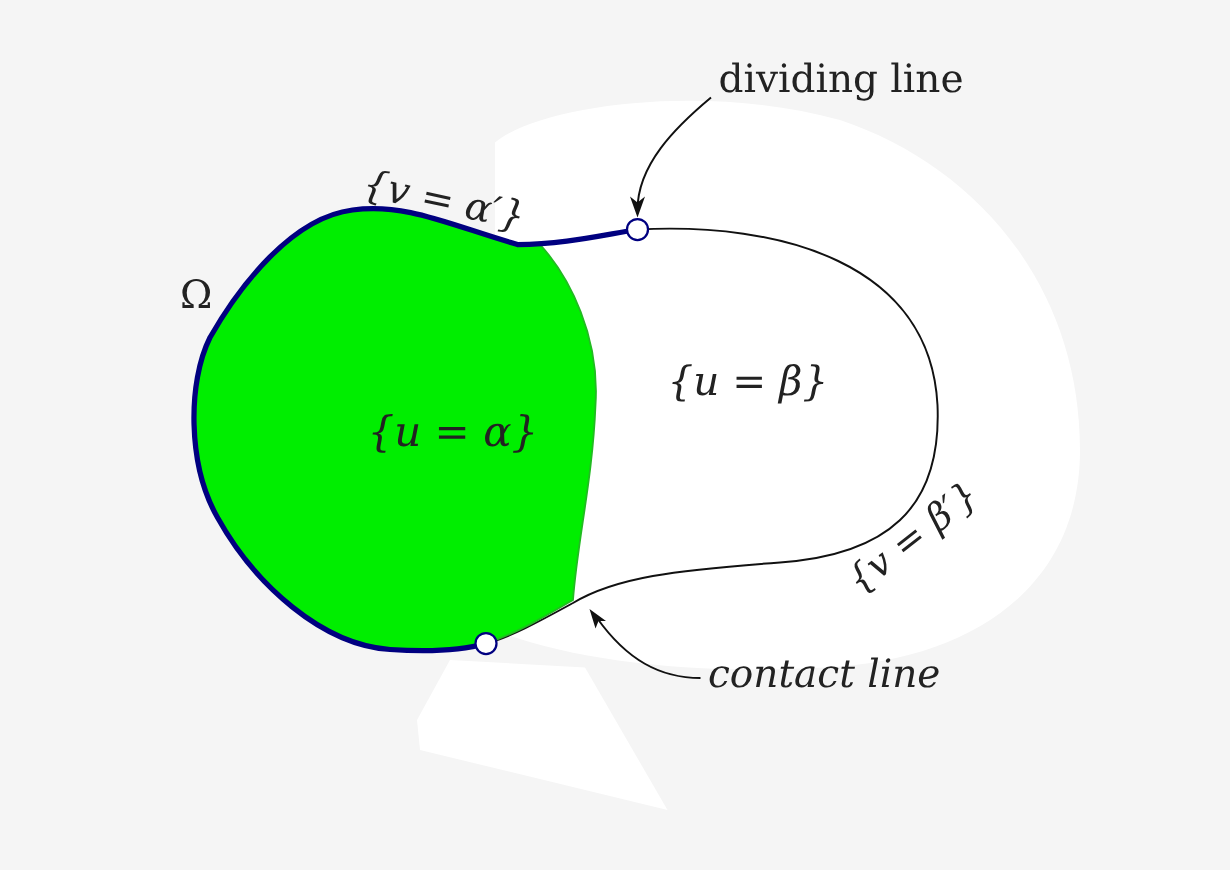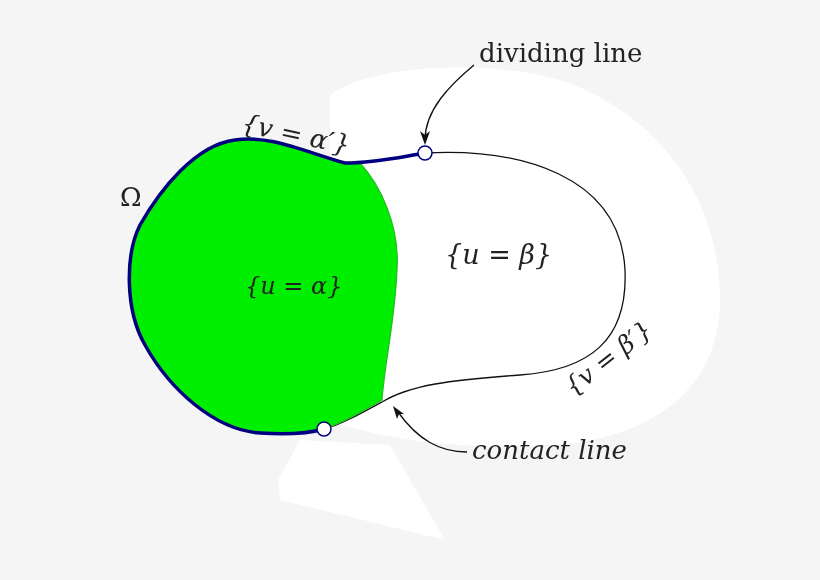--- a/index.html
+++ b/index.html
@@ -40,21 +40,21 @@
 
   <path d="M467 452 C 440 452, 418 440, 398 412" fill="none" stroke="#111111" stroke-width="1.3"></path>
   <polygon points="393,406 404,414 399,414 397,419" fill="#111111"></polygon>
 
   <circle cx="425" cy="153" r="7" fill="#ffffff" stroke="#000080" stroke-width="1.5"></circle>
   <circle cx="324" cy="429" r="7" fill="#ffffff" stroke="#000080" stroke-width="1.5"></circle>
 </svg>
 
 <div class="lbl upright" style="left:120px; top:184px; font-size:26px;">Ω</div>
 
-<div class="lbl math" style="left:245px; top:274px; font-size:24px;">{u = α}</div>
+<div class="lbl math" style="left:245px; top:274px; font-size:28px;">{u = α}</div>
 
 <div class="lbl math" style="left:445px; top:241px; font-size:27px;">{u = β}</div>
 
 <div class="lbl math" style="left:245px; top:110px; font-size:26px; transform:rotate(12deg); transform-origin:left top;">{v = α′}</div>
 
 <div class="lbl math" style="left:560px; top:380px; font-size:25px; transform:rotate(-38deg); transform-origin:left top;">{v = β′}</div>
 
 <div class="lbl upright" style="left:479px; top:40px; font-size:26px;">dividing line</div>
 
 <div class="lbl upright" style="left:472px; top:437px; font-size:26px;font-style:italic;">contact line</div>

